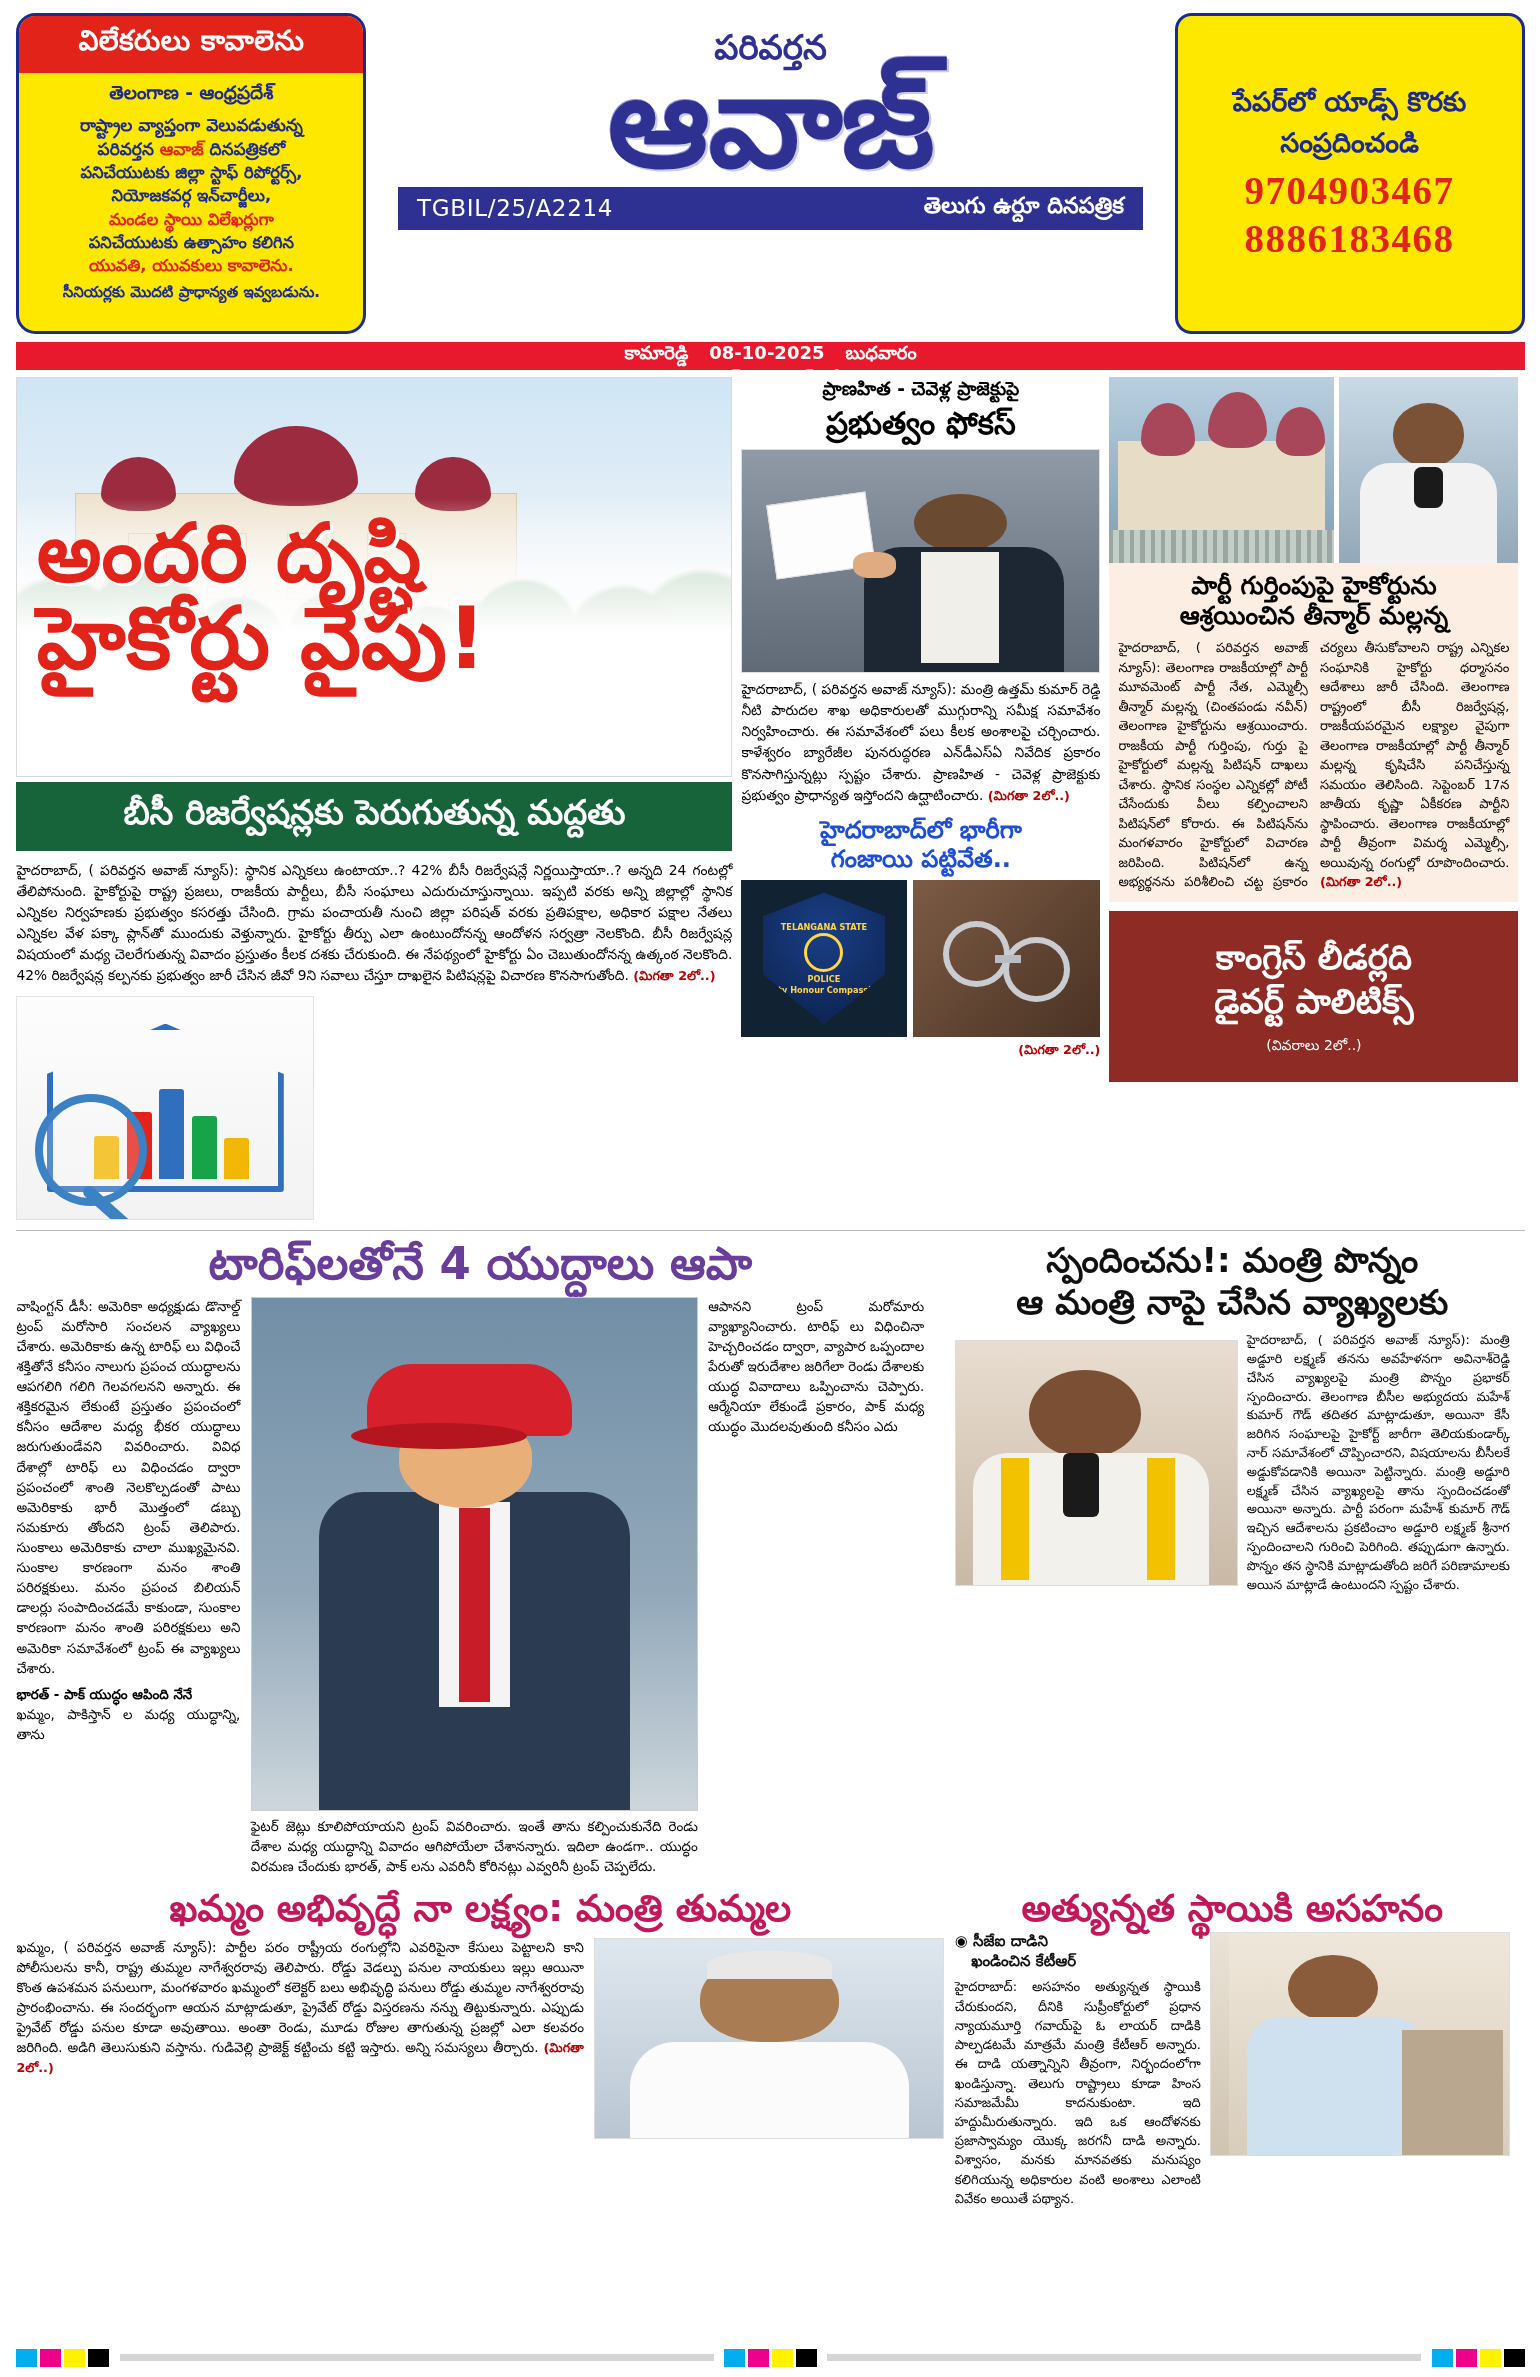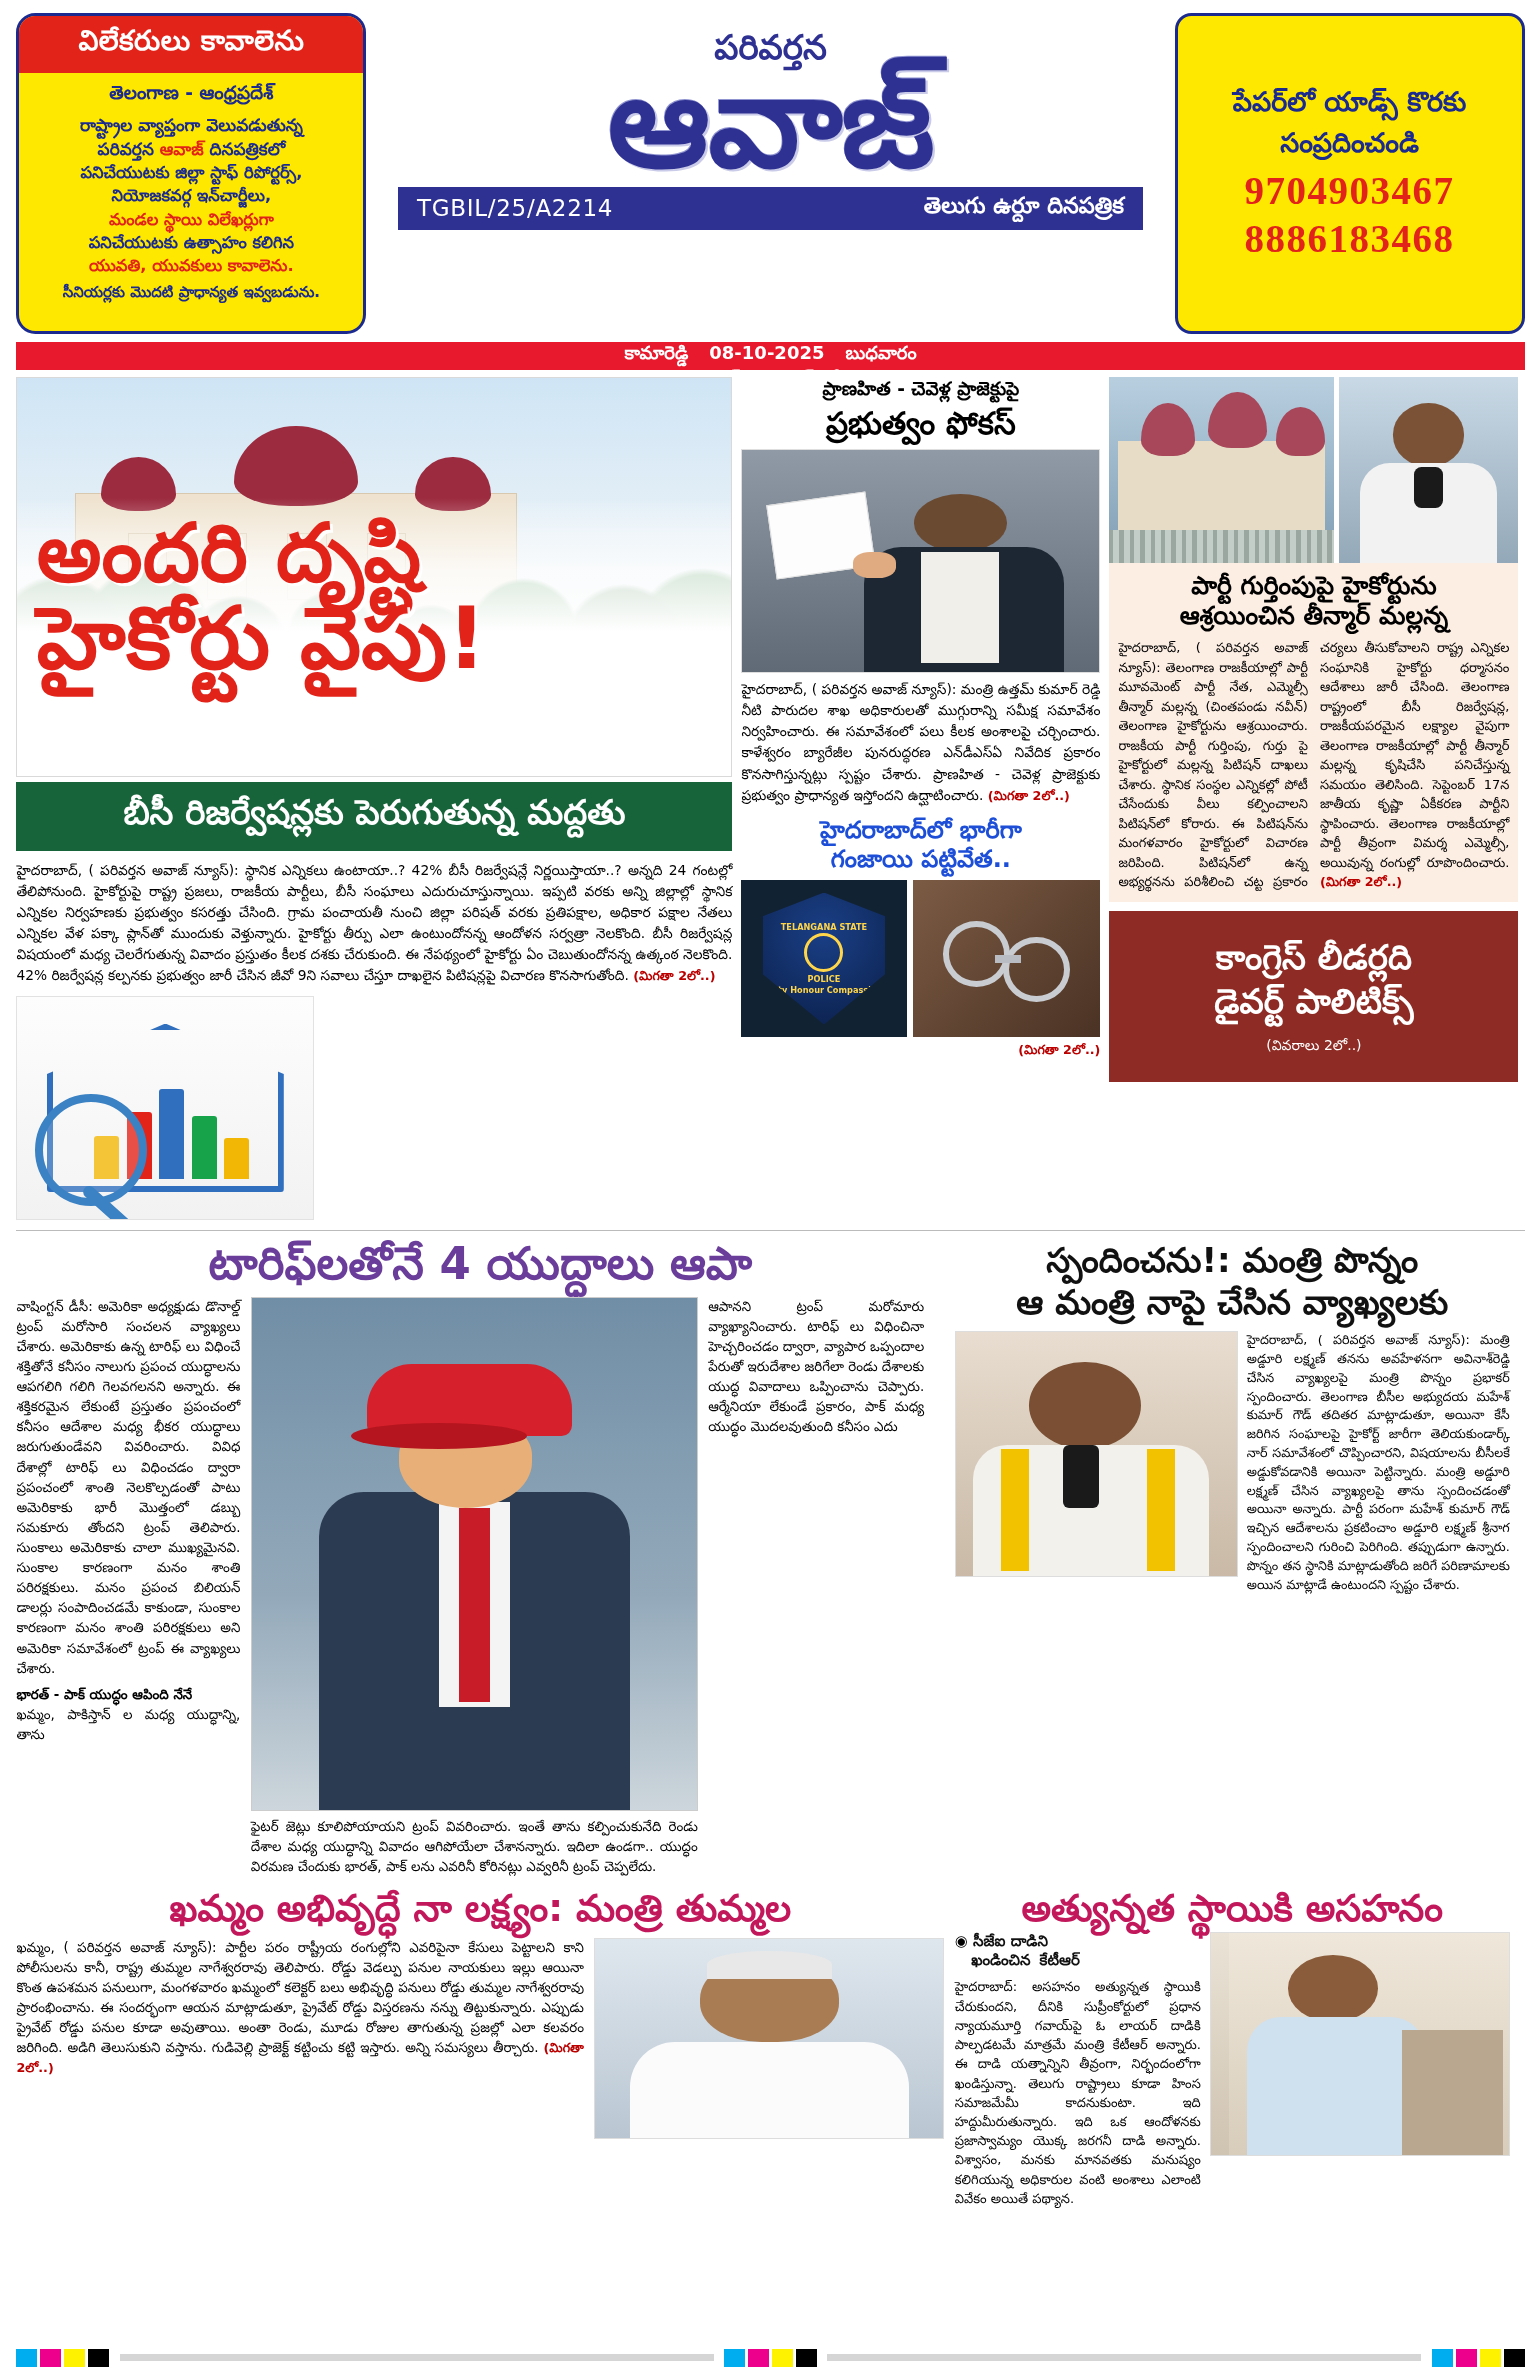--- a/index.html
+++ b/index.html
@@ -409,21 +409,21 @@
         <div class="trump-col" style="width:224px;visibility:hidden;">.</div>
         <div class="trump-col" style="width:447px;">
           <span>ఫైటర్ జెట్లు కూలిపోయాయని ట్రంప్ వివరించారు. ఇంతే తాను కల్పించుకునేది రెండు దేశాల మధ్య యుద్ధాన్ని వివాదం ఆగిపోయేలా చేశానన్నారు. ఇదిలా ఉండగా.. యుద్ధం విరమణ చేందుకు భారత్, పాక్ లను ఎవరినీ కోరినట్లు ఎవ్వరినీ ట్రంప్ చెప్పలేదు.</span>
         </div>
       </div>
     </div>
 
     <div class="b2-right">
       <div class="black-head">స్పందించను!: మంత్రి పొన్నం</div>
       <div class="black-head">ఆ మంత్రి నాపై చేసిన వ్యాఖ్యలకు</div>
-      <div style="display:flex;gap:9px;margin-top:7.5px;">
+      <div style="display:flex;gap:9px;margin-top:7.5px;align-items:center;">
         <div class="b2r-photo" style="width:283px;height:246px;">
           <div class="bp-head" style="left:26%;top:12%;width:40%;height:36%;background:#7a4f33;"></div>
           <div style="position:absolute;left:6%;top:46%;width:84%;height:56%;background:#f3f1ec;border-radius:34px 34px 0 0;"></div>
           <div style="position:absolute;left:16%;top:48%;width:10%;height:50%;background:#f2c200;"></div>
           <div style="position:absolute;left:68%;top:48%;width:10%;height:50%;background:#f2c200;"></div>
           <div class="bp-mic" style="left:38%;top:46%;width:13%;height:26%;"></div>
         </div>
         <div style="flex:1;font-size:12.7px;line-height:1.48;text-align:justify;">
           <span>హైదరాబాద్, ( పరివర్తన అవాజ్ న్యూస్): మంత్రి అడ్డూరి లక్ష్మణ్ తనను అవహేళనగా అవినాశ్‌రెడ్డి చేసిన వ్యాఖ్యలపై మంత్రి పొన్నం ప్రభాకర్ స్పందించారు. తెలంగాణ బీసీల అభ్యుదయ మహేశ్ కుమార్ గౌడ్ తదితర మాట్లాడుతూ, అయినా కేసీ జరిగిన సంఘాలపై హైకోర్ట్ జారీగా తెలియకుండార్క్ నార్ సమావేశంలో చొప్పించారని, విషయాలను బీసీలకే అడ్డుకోవడానికి అయినా పెట్టిన్నారు. మంత్రి అడ్డూరి లక్ష్మణ్ చేసిన వ్యాఖ్యలపై తాను స్పందించడంతో అయినా అన్నారు. పార్టీ పరంగా మహేశ్ కుమార్ గౌడ్ ఇచ్చిన ఆదేశాలను ప్రకటించాం అడ్డూరి లక్ష్మణ్ శ్రీనాగ స్పందించాలని గురించి పెరిగింది. తప్పుడుగా ఉన్నారు. పొన్నం తన స్థానికి మాట్లాడుతోంది జరిగే పరిణామాలకు అయిన మాట్లాడే ఉంటుందని స్పష్టం చేశారు.</span>
         </div>
@@ -448,21 +448,21 @@
       </div>
     </div>
 
     <div class="b3-right">
       <div class="pink-head">అత్యున్నత స్థాయికి అసహనం</div>
       <div class="b3r-wrap">
         <div class="b3r-text">
           <div class="bullet">
             <span>◉ </span><b>సీజేఐ దాడిని</b>
           </div>
-          <div class="bullet" style="padding-left:16.4px;font-family:Liberation Mono, monospace;">
+          <div class="bullet" style="padding-left:16.4px;">
             <b>ఖండించిన కేటీఆర్</b>
           </div>
           <div style="margin-top:6px;">
             <span>హైదరాబాద్: అసహనం అత్యున్నత స్థాయికి చేరుకుందని, దీనికి సుప్రీంకోర్టులో ప్రధాన న్యాయమూర్తి గవాయ్‌పై ఓ లాయర్ దాడికి పాల్పడటమే మాత్రమే మంత్రి కేటీఆర్ అన్నారు. ఈ దాడి యత్నాన్నిని తీవ్రంగా, నిర్భందంలోగా ఖండిస్తున్నా. తెలుగు రాష్ట్రాలు కూడా హింస సమాజమేమీ కాదనుకుంటా. ఇది హద్దుమీరుతున్నారు. ఇది ఒక ఆందోళనకు ప్రజాస్వామ్యం యొక్క జరగనీ దాడి అన్నారు. విశ్వాసం, మనకు మానవతకు మనుష్యం కలిగియున్న అధికారుల వంటి అంశాలు ఎలాంటి వివేకం అయితే పథ్యాన.</span>
           </div>
         </div>
         <div class="b3r-img">
           <div style="position:absolute;left:6%;top:0;width:94%;height:100%;background:linear-gradient(#efe7da,#d8cdbb);"></div>
           <div style="position:absolute;left:26%;top:10%;width:30%;height:30%;background:#8a5c3b;border-radius:50%;"></div>
           <div style="position:absolute;left:12%;top:38%;width:60%;height:62%;background:#cfe0ef;border-radius:34px 34px 0 0;"></div>

